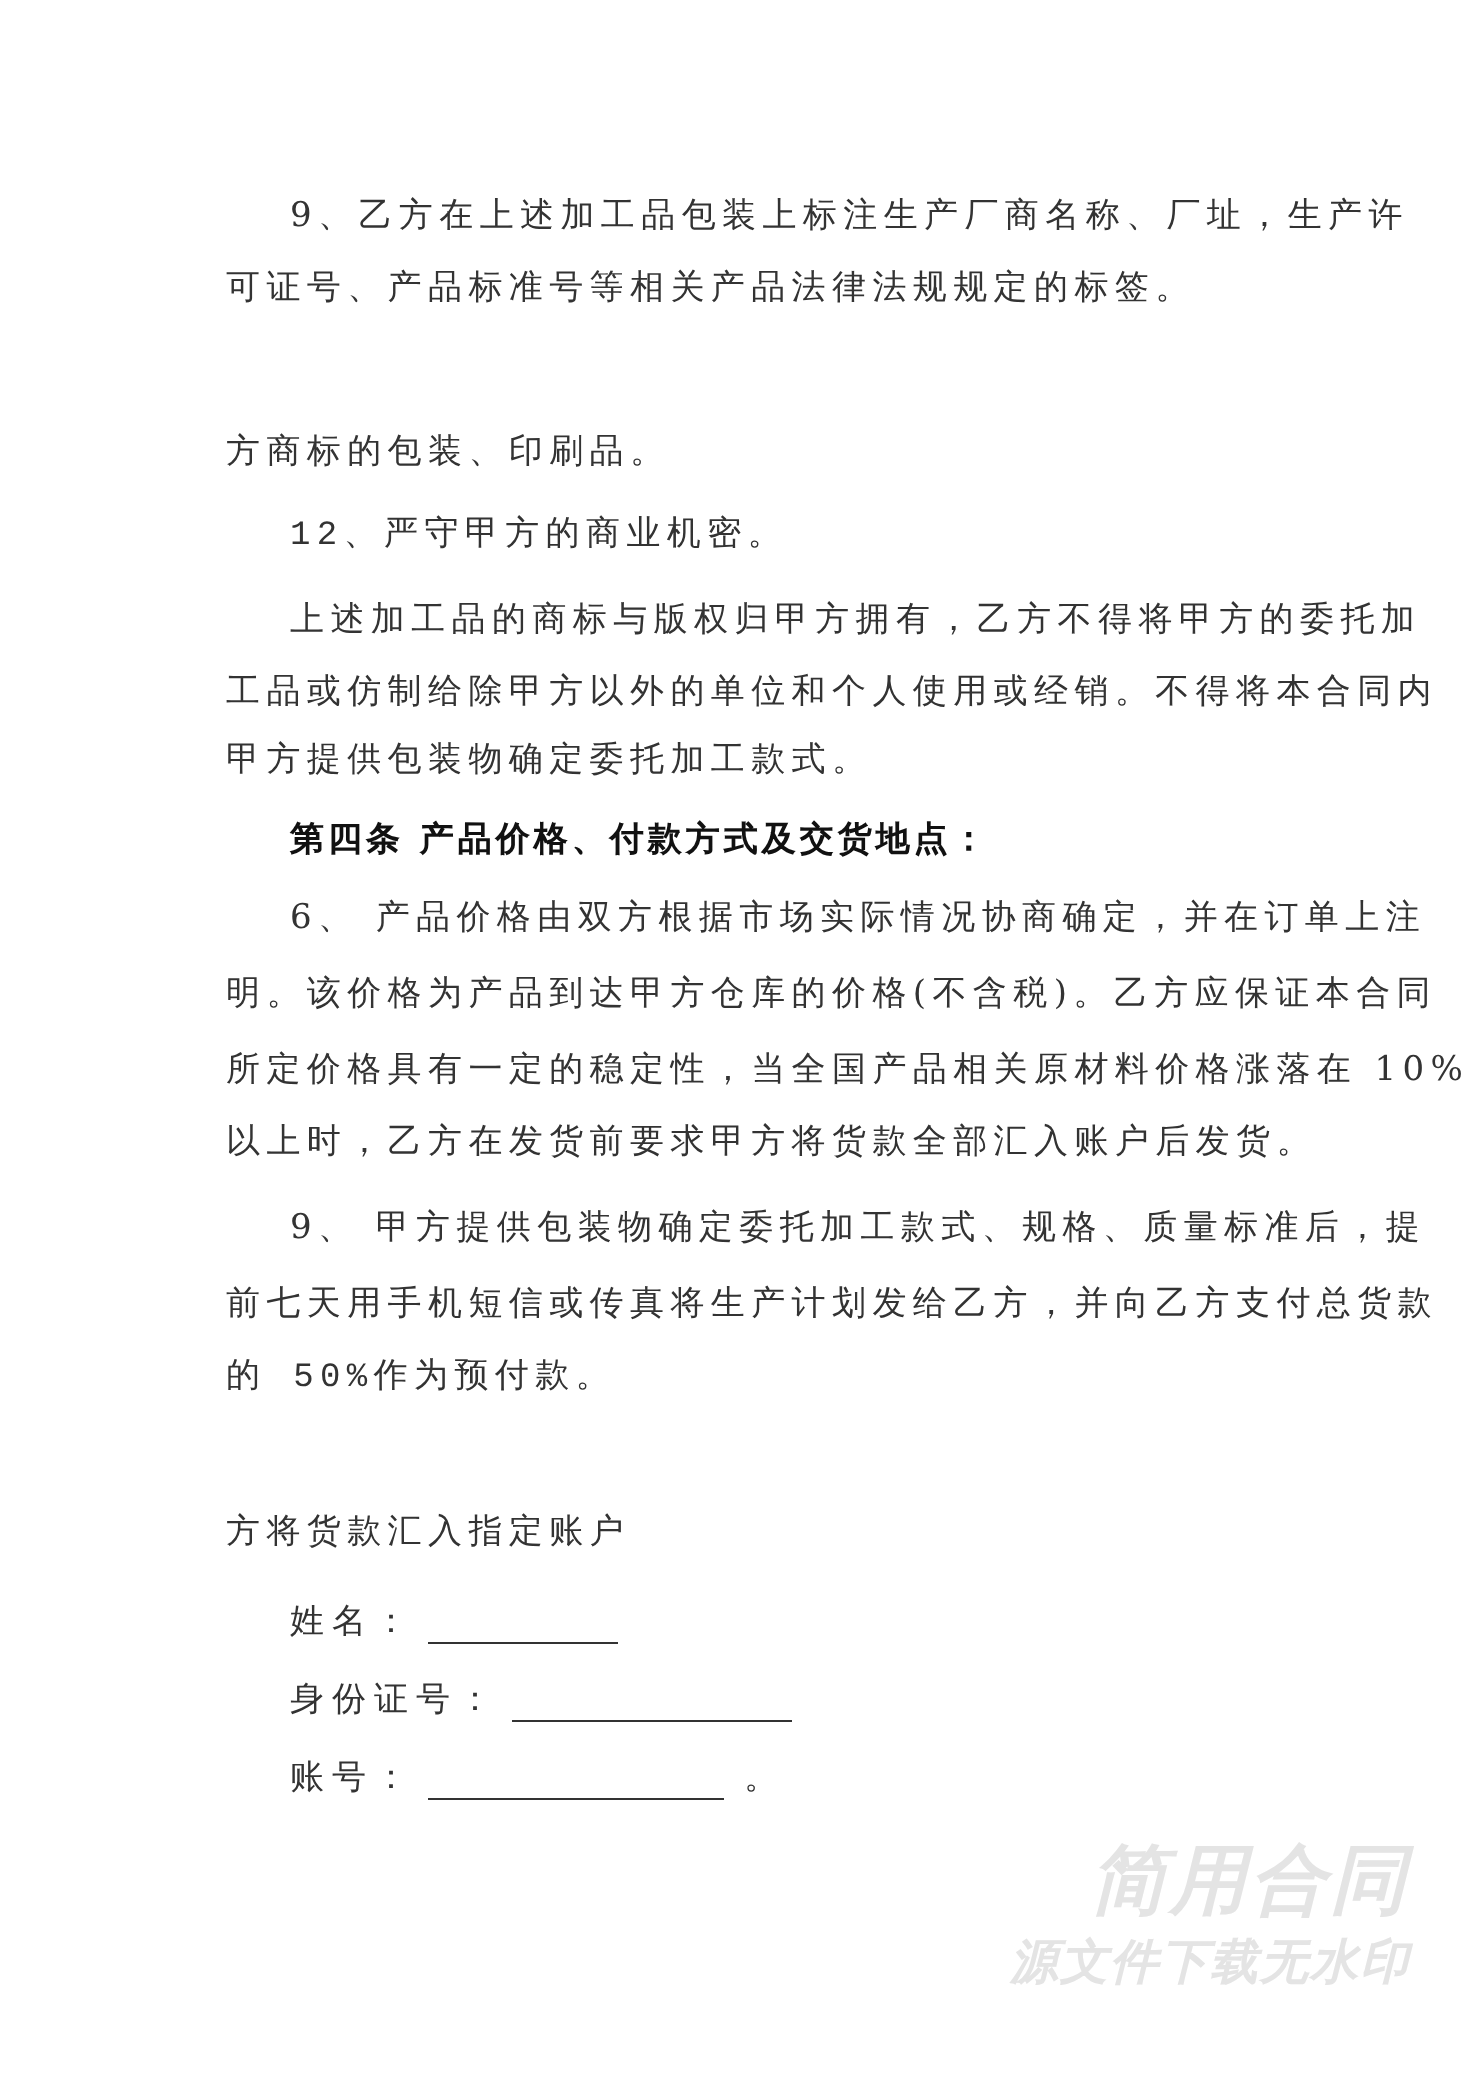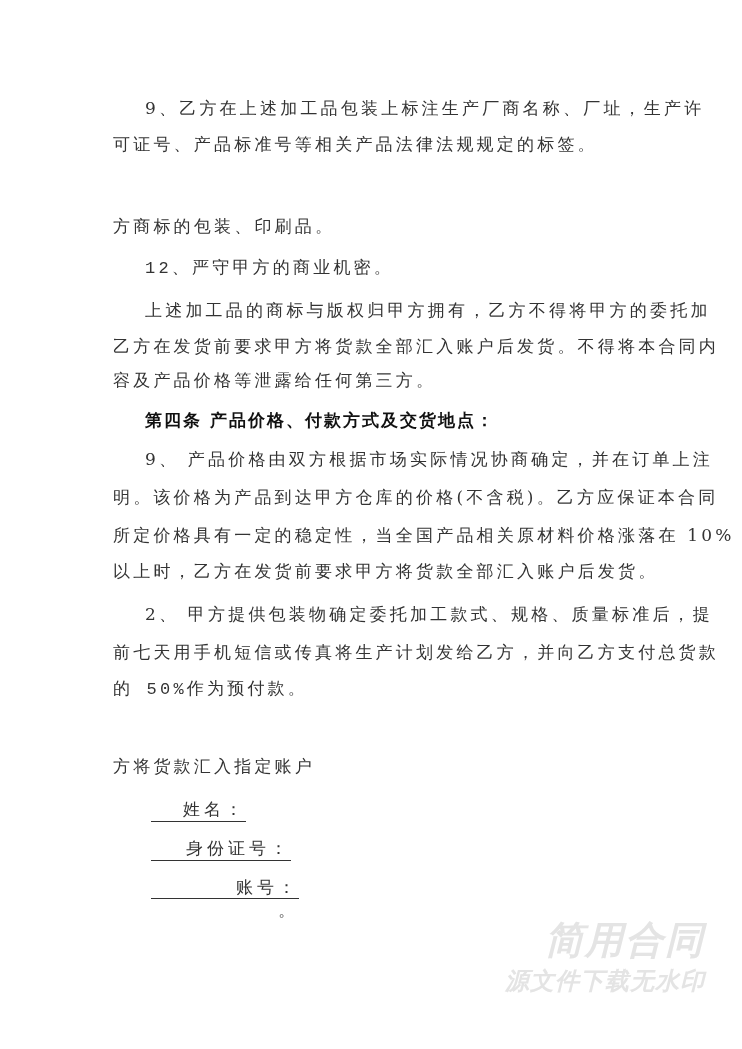--- a/index.html
+++ b/index.html
@@ -14,21 +14,21 @@
     position: absolute; left: 113px; width: 480px;
     font-size: 17px; line-height: 22px; height: 22px;
     white-space: nowrap; letter-spacing: 3.2px;
     text-align: justify; text-align-last: justify;
   }
   .line.indent { left: 145px; width: 448px; }
   .line.last { text-align-last: left; font-family: Liberation Mono, monospace; }
   .line.bold { font-weight: bold; color: #111; text-align-last: left; letter-spacing: 2px; }
   .field-row {
     position: absolute; left: 145px; font-size: 17px; line-height: 22px; height: 24px;
-    letter-spacing: 4px; white-space: nowrap; display: flex; align-items: flex-end; flex-direction: column;
+    letter-spacing: 4px; white-space: nowrap; display: flex; align-items: flex-end;
   }
   .blank { display: inline-block; border-bottom: 1px solid #333; height: 18px; margin-left: 6px; }
   .tail { margin-left: 10px; }
   .watermark {
     position: absolute; left: 505px; top: 918px; width: 200px; color: #e4e4e4;
     font-family: "DejaVu Sans", sans-serif; font-style: italic; font-weight: bold;
     text-align: right;
   }
   .wm-title { font-size: 38px; line-height: 44px; letter-spacing: 2px; }
   .wm-sub { font-size: 24px; line-height: 26px; margin-top: 6px; letter-spacing: 1px; }
@@ -39,31 +39,31 @@
 <div class="page">
 
   <div class="line indent" style="top:97px">9、乙方在上述加工品包装上标注生产厂商名称、厂址，生产许</div>
   <div class="line last" style="top:135px">可证号、产品标准号等相关产品法律法规规定的标签。</div>
 
   <div class="line last" style="top:217px">方商标的包装、印刷品。</div>
 
   <div class="line indent last" style="top:258px">12、严守甲方的商业机密。</div>
 
   <div class="line indent" style="top:299px">上述加工品的商标与版权归甲方拥有，乙方不得将甲方的委托加</div>
-  <div class="line" style="top:335px">乙方在发货前要求甲方将货款全部汇入账户后发货。不得将本合同内</div>
-  <div class="line last" style="top:371px">容及产品价格等泄露给任何第三方。</div>
+  <div class="line" style="top:335px">工品或仿制给除甲方以外的单位和个人使用或经销。不得将本合同内</div>
+  <div class="line last" style="top:371px">甲方提供包装物确定委托加工款式。</div>
 
   <div class="line indent bold" style="top:409px">第四条  产品价格、付款方式及交货地点：</div>
 
-  <div class="line indent" style="top:448px">9、 产品价格由双方根据市场实际情况协商确定，并在订单上注</div>
+  <div class="line indent" style="top:448px">6、 产品价格由双方根据市场实际情况协商确定，并在订单上注</div>
   <div class="line" style="top:486px">明。该价格为产品到达甲方仓库的价格(不含税)。乙方应保证本合同</div>
   <div class="line" style="top:524px">所定价格具有一定的稳定性，当全国产品相关原材料价格涨落在 10%</div>
   <div class="line last" style="top:562px">以上时，乙方在发货前要求甲方将货款全部汇入账户后发货。</div>
 
-  <div class="line indent" style="top:603px">2、 甲方提供包装物确定委托加工款式、规格、质量标准后，提</div>
+  <div class="line indent" style="top:603px">9、 甲方提供包装物确定委托加工款式、规格、质量标准后，提</div>
   <div class="line" style="top:641px">前七天用手机短信或传真将生产计划发给乙方，并向乙方支付总货款</div>
   <div class="line last" style="top:679px">的 50%作为预付款。</div>
 
   <div class="line last" style="top:757px">方将货款汇入指定账户</div>
 
   <div class="field-row" style="top:798px">
     <span>姓名：</span>
     <span class="blank" style="width:95px"></span>
   </div>
   <div class="field-row" style="top:837px">

